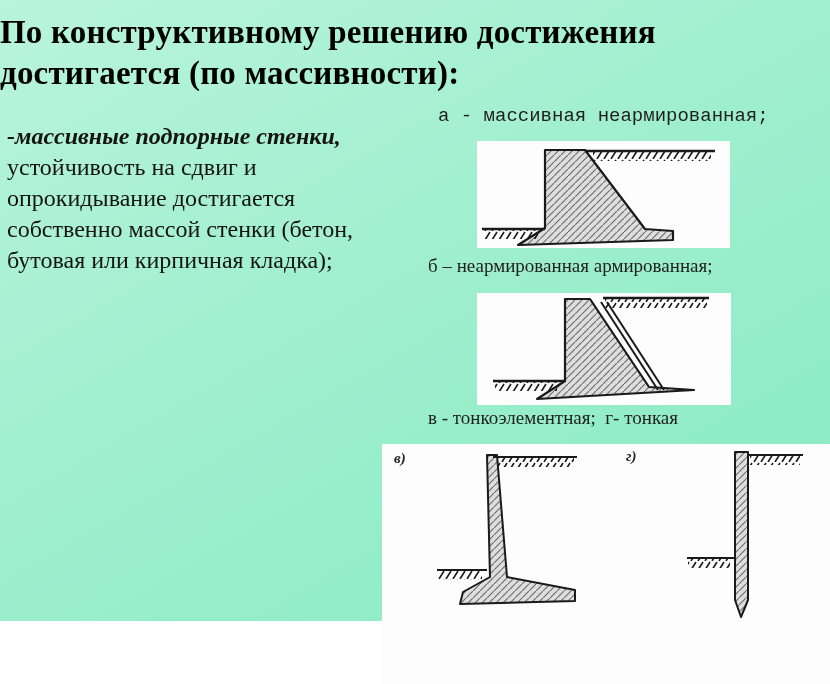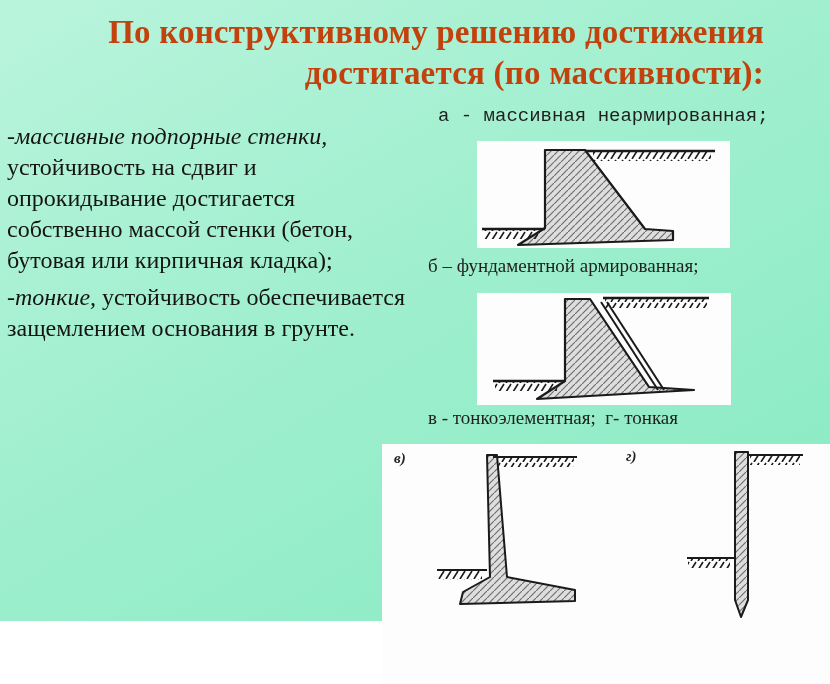--- a/index.html
+++ b/index.html
@@ -1,45 +1,44 @@
 <!DOCTYPE html>
 <html><head>
 <meta charset="utf-8">
 <style>
   html,body{margin:0;padding:0;background:#ffffff;}
   .stage{position:relative;width:830px;height:684px;overflow:hidden;background:#ffffff;
          font-family:"Liberation Serif",serif;}
   .green-bg{position:absolute;left:0;top:0;width:830px;height:621px;
             background:linear-gradient(150deg,#b9f4dc 0%,#a0efcf 45%,#86eac2 100%);}
-  .page-title{position:absolute;left:0;top:12px;width:764px;text-align:right;
-              font-weight:bold;font-size:33px;line-height:41px;color:#c2410c;
+  .page-title{position:absolute;left:0;top:12px;width:764px;text-align:left;
+              font-weight:bold;font-size:33px;line-height:41px;color:#000000;
               letter-spacing:0.2px;}
   .text-col{position:absolute;left:7px;top:121px;width:402px;
             font-size:24px;line-height:31px;color:#141414;}
   .text-col p{margin:0 0 6px 0;}
-  .lead{font-weight:normal;font-style:italic;}
+  .lead{font-weight:bold;font-style:italic;}
   .fig-label{position:absolute;font-size:19px;line-height:22px;color:#1f1f1f;white-space:pre;}
   .fig-box{position:absolute;background:#fdfdfd;}
   .fig-box svg{display:block;width:100%;height:100%;}
   .sub-label{position:absolute;font-style:italic;font-weight:bold;font-size:15px;color:#222;}
 </style>
 </head>
 <body>
 
 <div class="stage">
   <div class="green-bg"></div>
 
   <div class="page-title">
     <div>По конструктивному решению достижения</div>
     <div>достигается (по массивности):</div>
   </div>
 
   <div class="text-col">
     <p><span class="lead">-массивные подпорные стенки,</span> <span>устойчивость на сдвиг и опрокидывание достигается собственно массой стенки (бетон, бутовая или кирпичная кладка);</span></p>
-    <p><span class="lead">-тонкие,</span> <span>устойчивость обеспечивается защемлением основания в грунте.</span></p>
   </div>
 
   <div class="fig-label" style="left:438px;top:105px;font-family:Liberation Mono, monospace;">а - массивная неармированная;</div>
 
   <div class="fig-box" style="left:477px;top:141px;width:253px;height:107px;">
     <svg viewBox="0 0 253 107">
       <defs>
         <pattern id="hA" width="7" height="7" patternUnits="userSpaceOnUse">
           <rect width="7" height="7" fill="#dedede"></rect>
           <path d="M0,7 L7,0" stroke="#6f6f6f" stroke-width="1.2"></path>
@@ -49,21 +48,21 @@
         </pattern>
       </defs>
       <polygon points="68,9 108,9 168,88 196,90 196,99 41,104 68,87" fill="url(#hA)" stroke="#1a1a1a" stroke-width="2.2" stroke-linejoin="round"></polygon>
       <line x1="108" y1="10" x2="238" y2="10" stroke="#1a1a1a" stroke-width="2.4"></line>
       <rect x="116" y="11" width="118" height="9" fill="url(#tA)"></rect>
       <line x1="5" y1="88" x2="68" y2="88" stroke="#1a1a1a" stroke-width="2.4"></line>
       <rect x="7" y="89" width="54" height="9" fill="url(#tA)"></rect>
     </svg>
   </div>
 
-  <div class="fig-label" style="left:428px;top:255px;">б – фундаментной армированная;</div>
+  <div class="fig-label" style="left:428px;top:255px;">б – неармированная армированная;</div>
 
   <div class="fig-box" style="left:477px;top:293px;width:254px;height:112px;">
     <svg viewBox="0 0 254 112">
       <defs>
         <pattern id="hB" width="7" height="7" patternUnits="userSpaceOnUse">
           <rect width="7" height="7" fill="#dedede"></rect>
           <path d="M0,7 L7,0" stroke="#6f6f6f" stroke-width="1.2"></path>
         </pattern>
         <pattern id="tB" width="21" height="9" patternUnits="userSpaceOnUse">
           <path d="M1,9 L6,1 M8,9 L13,1 M15,9 L20,1" stroke="#1a1a1a" stroke-width="1.6" fill="none"></path>

